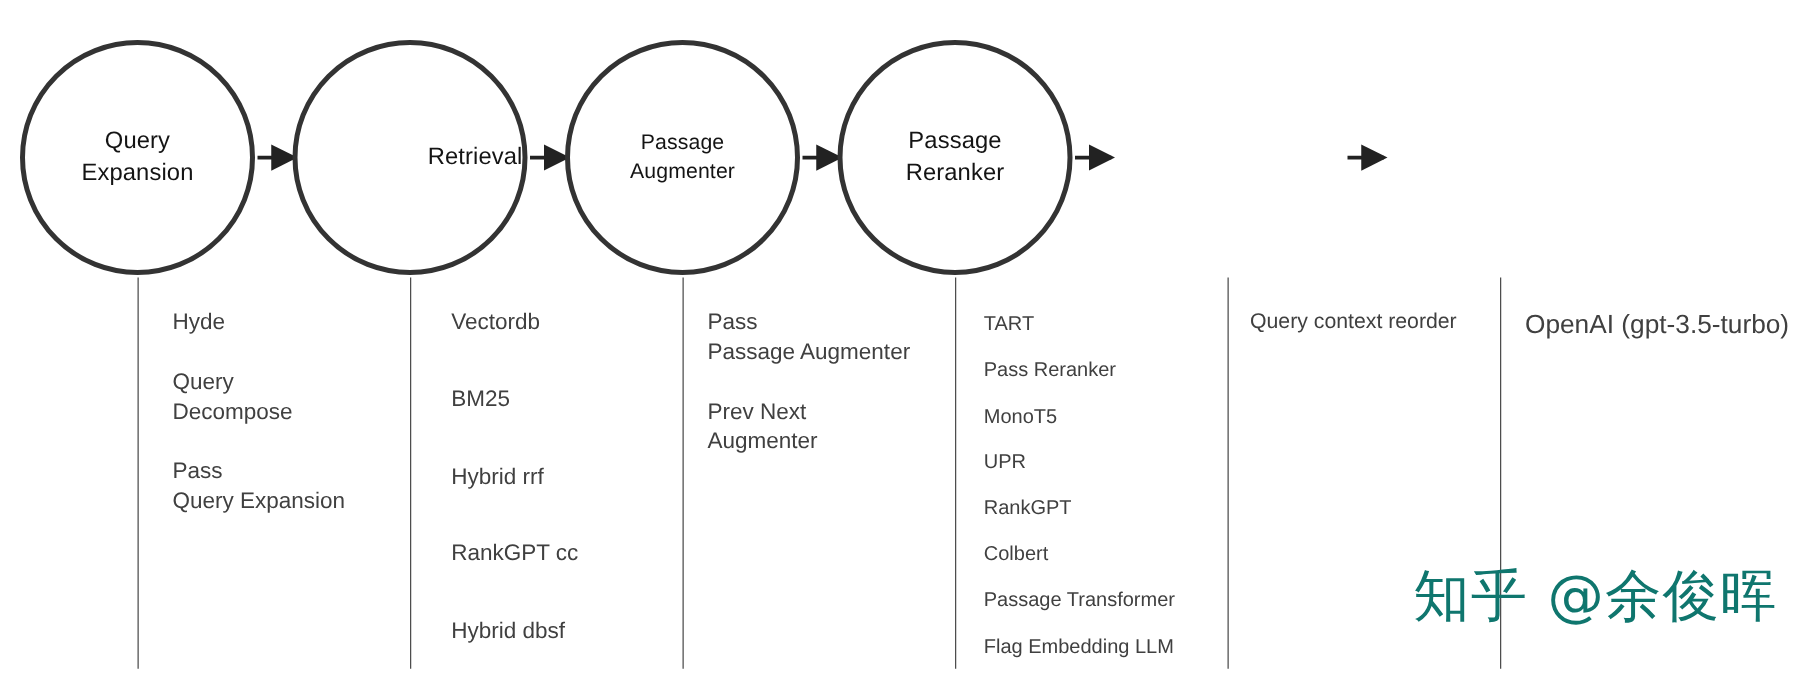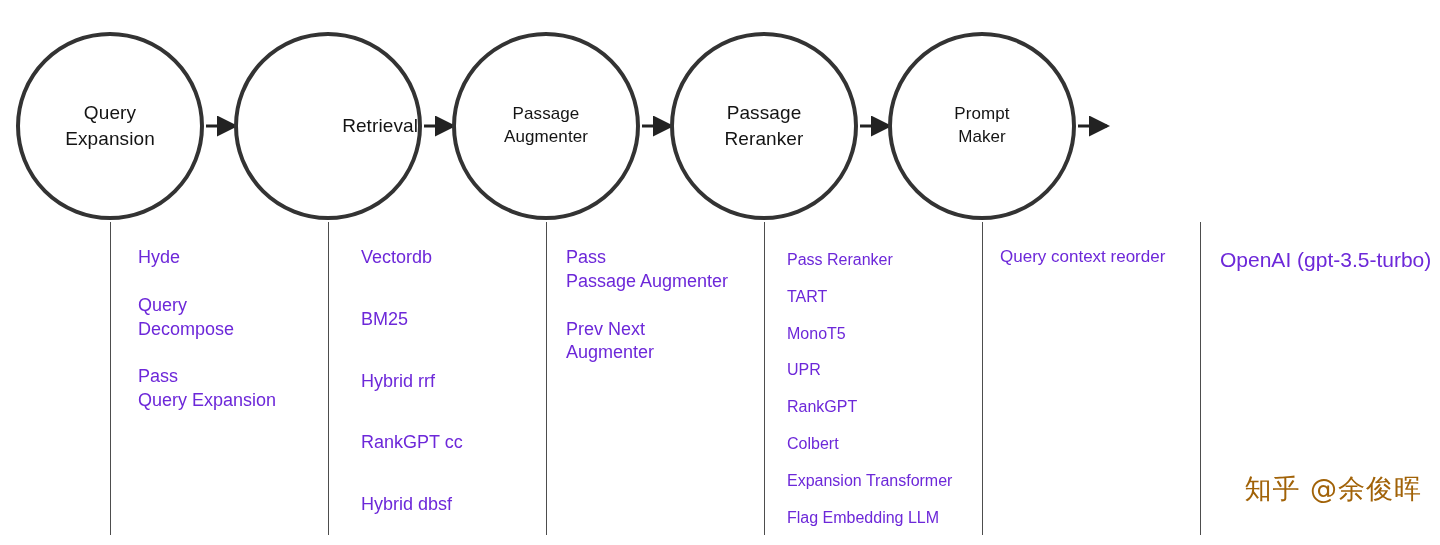--- a/index.html
+++ b/index.html
@@ -59,37 +59,37 @@
     width: 1px;
     height: 313px;
     background: #4d4d4d;
     z-index: 2;
   }
   .col-list {
     position: absolute;
     z-index: 4;
   }
   .col-item {
-    color: #6d28d9;
+    color: #404040;
     white-space: pre-line;
   }
   
   .col-a .col-item { font-size: 18px; line-height: 1.32; margin-bottom: 24px; }
   .col-b .col-item { font-size: 18px; line-height: 1.32; margin-bottom: 38px; }
   .col-c .col-item { font-size: 18px; line-height: 1.32; margin-bottom: 24px; }
   .col-d .col-item { font-size: 16px; line-height: 1.30; margin-bottom: 16px; }
   .col-e .col-item { font-size: 17px; line-height: 1.32; margin-bottom: 40px; }
   .col-f .col-item { font-size: 21px; line-height: 1.32; margin-bottom: 24px; }
 
   #watermark {
     position: absolute;
     right: 18px;
     bottom: 38px;
-    font-size: 27px;
-    color: #a16207;
+    font-size: 45px;
+    color: #0f766e;
     letter-spacing: 1px;
     z-index: 5;
     white-space: nowrap;
     font-family: "DejaVu Sans", sans-serif;
   }
 </style>
 </head>
 <body>
 
 <div id="diagram-root">
@@ -124,24 +124,20 @@
     <div class="stage-label">Retrieval</div>
   </div>
   <div class="stage" style="left:452px;">
     <div class="stage-label small">Passage
 Augmenter</div>
   </div>
   <div class="stage" style="left:670px;">
     <div class="stage-label">Passage
 Reranker</div>
   </div>
-  <div class="stage" style="left:888px;">
-    <div class="stage-label small">Prompt
-Maker</div>
-  </div>
 
   <div class="col-list col-a" style="left:138px; top:246px; width:185px;">
     <div class="col-item">Hyde</div>
     <div class="col-item">Query
 Decompose</div>
     <div class="col-item">Pass
 Query Expansion</div>
   </div>
 
   <div class="col-list col-b" style="left:361px; top:246px; width:175px;">
@@ -153,27 +149,27 @@
   </div>
 
   <div class="col-list col-c" style="left:566px; top:246px; width:195px;">
     <div class="col-item">Pass
 Passage Augmenter</div>
     <div class="col-item">Prev Next
 Augmenter</div>
   </div>
 
   <div class="col-list col-d" style="left:787px; top:250px; width:195px;">
+    <div class="col-item">TART</div>
     <div class="col-item">Pass Reranker</div>
-    <div class="col-item">TART</div>
     <div class="col-item">MonoT5</div>
     <div class="col-item">UPR</div>
     <div class="col-item">RankGPT</div>
     <div class="col-item">Colbert</div>
-    <div class="col-item">Expansion Transformer</div>
+    <div class="col-item">Passage Transformer</div>
     <div class="col-item">Flag Embedding LLM</div>
   </div>
 
   <div class="col-list col-e" style="left:1000px; top:246px; width:195px;">
     <div class="col-item">Query context reorder</div>
   </div>
 
   <div class="col-list col-f" style="left:1220px; top:246px; width:215px;">
     <div class="col-item">OpenAI (gpt-3.5-turbo)</div>
   </div>

